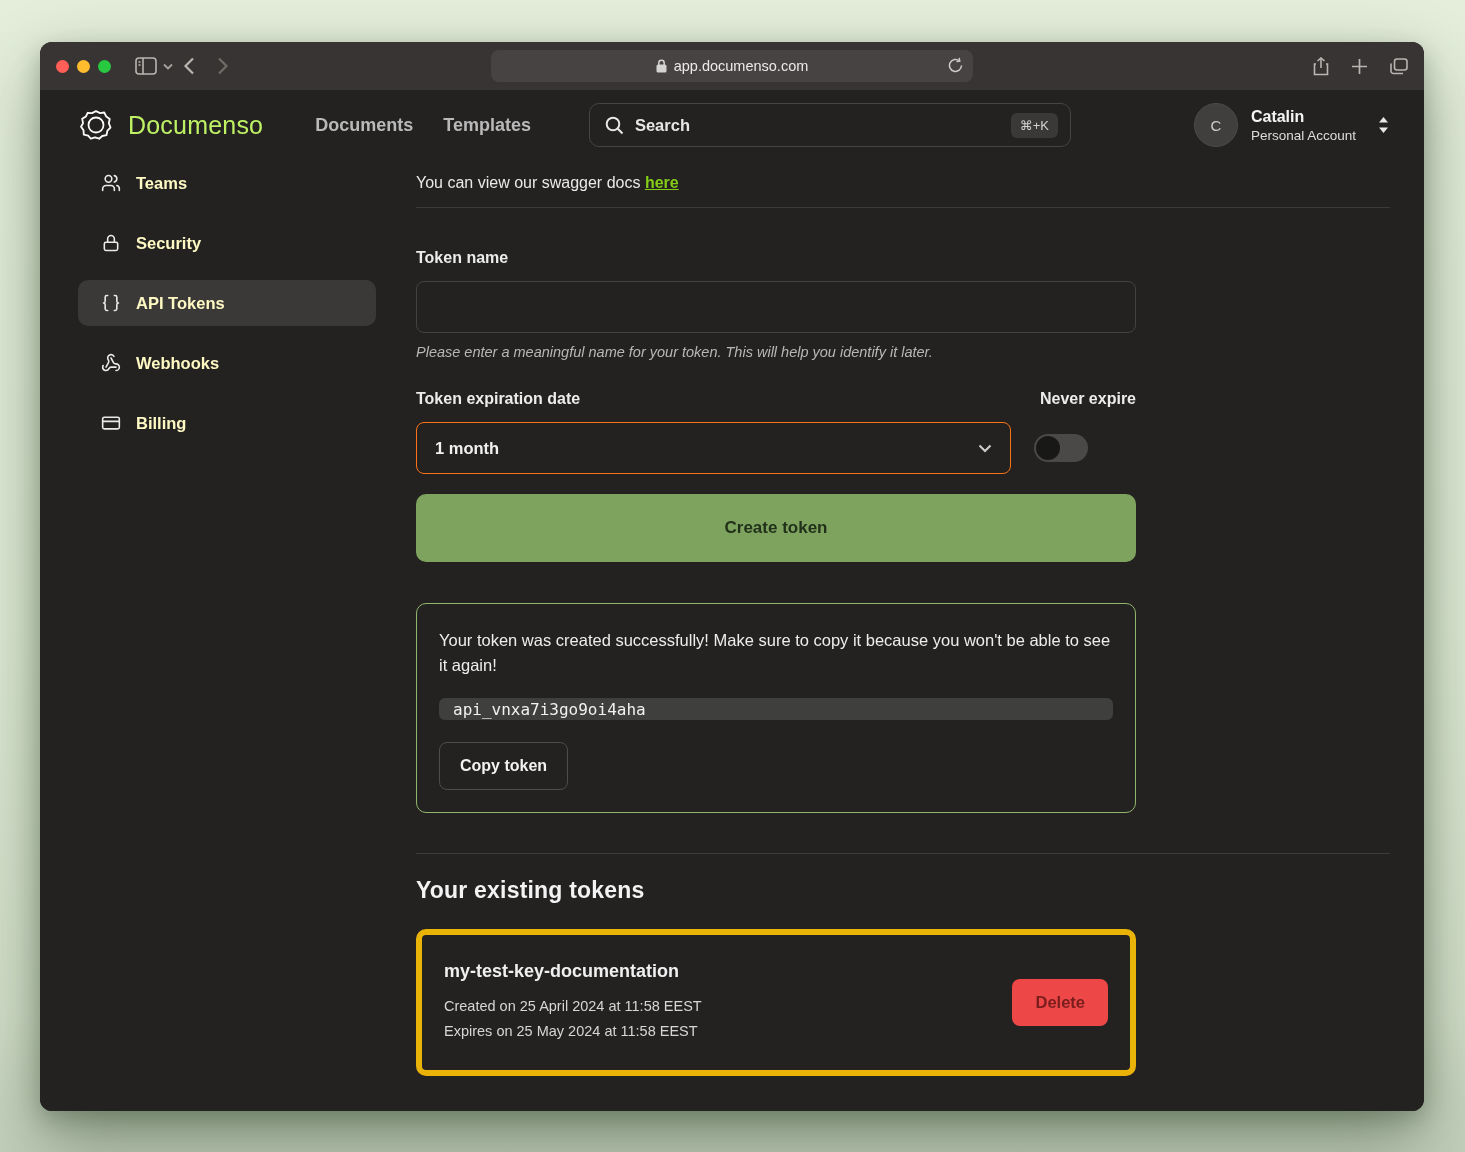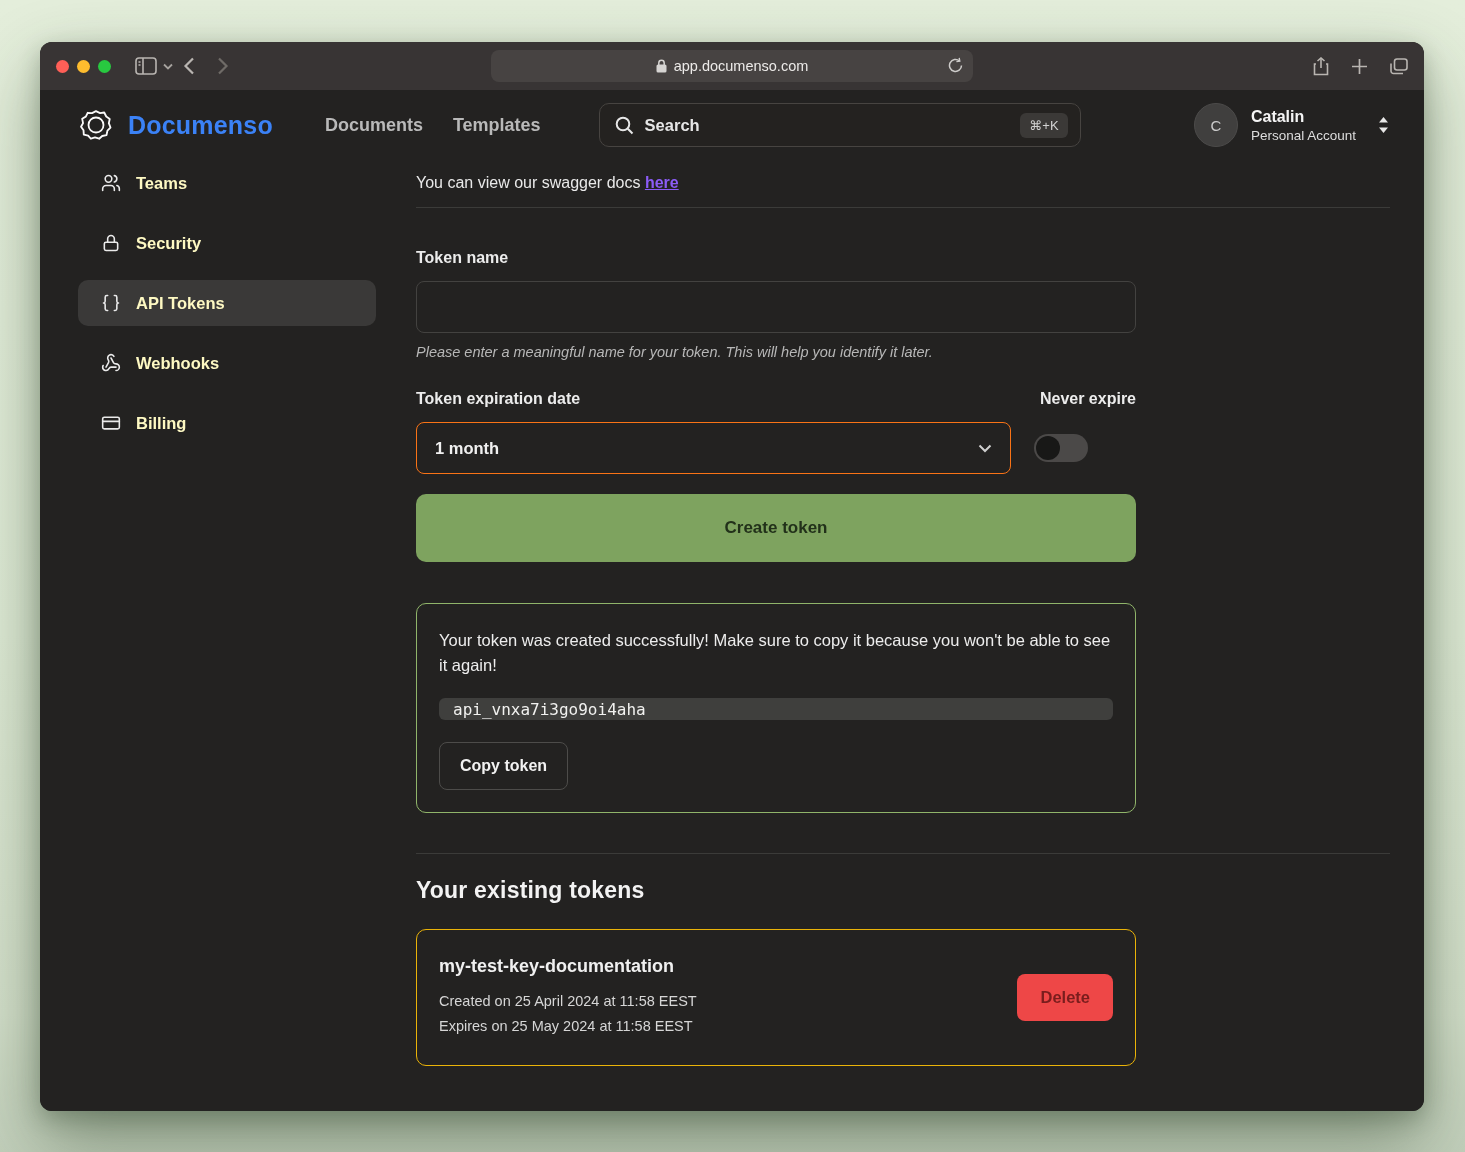--- a/index.html
+++ b/index.html
@@ -38,21 +38,21 @@
     display: flex; align-items: center; justify-content: center;
     color: #eceae8; font-size: 14.5px; gap: 7px;
   }
   .url-reload { position: absolute; right: 10px; top: 7px; color: #cdcbc9; }
   .chrome-right { margin-left: auto; display: flex; gap: 22px; align-items: center; }
 
   
   .app { height: 1021px; background: #232221; display: flex; flex-direction: column; color: #e9e9e9; }
 
   .app-header { height: 70px; flex-shrink: 0; display: flex; align-items: center; padding: 0 34px 0 38px; }
-  .brand { display: flex; align-items: center; gap: 14px; color: #3b82f6; font-size: 25px; font-weight: bold; letter-spacing: .2px; }
+  .brand { display: flex; align-items: center; gap: 14px; color: #bef264; font-size: 25px; font-weight: normal; letter-spacing: .2px; }
   .nav { display: flex; gap: 30px; margin-left: 52px; }
   .nav-item { color: #b9b9b9; font-size: 18px; font-weight: 600; cursor: pointer; }
   .searchbar {
     margin-left: 58px; width: 482px; height: 44px;
     border: 1px solid #474441; background: #242220; border-radius: 10px;
     display: flex; align-items: center; padding: 0 12px 0 15px; gap: 11px;
   }
   .search-label { color: #e6e6e6; font-size: 16.5px; font-weight: 600; }
   .kbd { margin-left: auto; background: #3b3937; border-radius: 6px; padding: 5px 9px; font-size: 13px; color: #d2d2d2; }
   .account { margin-left: auto; display: flex; align-items: center; gap: 13px; cursor: pointer; }
@@ -69,21 +69,21 @@
     height: 46px; display: flex; align-items: center; gap: 14px;
     padding: 0 22px; border-radius: 10px; margin-bottom: 14px;
     color: #fef9c3; font-size: 16.5px; font-weight: 600; cursor: pointer;
   }
   .side-item.active { background: #3a3938; }
   .side-ic { display: inline-flex; width: 22px; justify-content: center; color: #eaeaea; }
 
   
   .main { flex: 1; margin-left: 40px; }
   .swagger { margin-top: 14px; font-size: 16px; color: #e9e9e9; }
-  .swagger a { color: #8b5cf6; font-weight: 600; text-decoration: underline; cursor: pointer; }
+  .swagger a { color: #84cc16; font-weight: 600; text-decoration: underline; cursor: pointer; }
   .hr { height: 1px; background: #3b3b39; margin-top: 15px; }
   .form { width: 720px; }
   .field-label { margin-top: 41px; font-size: 16px; font-weight: 700; color: #ececec; }
   .text-input {
     margin-top: 14px; width: 100%; height: 52px;
     background: transparent; border: 1px solid #434240; border-radius: 8px;
     color: #ececec; font-size: 16px; padding: 0 16px; outline: none;
     font-family: "Liberation Sans", sans-serif;
   }
   .help { margin-top: 11px; font-style: italic; font-size: 14.5px; color: #b7b7b7; }
@@ -114,21 +114,21 @@
     font-family: "DejaVu Sans Mono", monospace; font-size: 16px; color: #f1f1ef;
   }
   .copy-btn {
     margin-top: 22px; background: transparent; border: 1px solid #4d4c4a; border-radius: 8px;
     padding: 14px 20px; color: #f2f2f2; font-size: 16px; font-weight: 700; cursor: pointer;
     font-family: "Liberation Sans", sans-serif;
   }
   .hr2 { margin-top: 40px; }
   .heading { margin-top: 23px; font-size: 23px; font-weight: 800; color: #f3f3f3; letter-spacing: .2px; }
   .card {
-    margin-top: 25px; width: 720px; border: 1px solid #eab308; border-radius: 10px;
+    margin-top: 25px; width: 720px; border: 6px solid #eab308; border-radius: 10px;
     padding: 26px 22px; display: flex; align-items: center;
   }
   .card-title { font-size: 18px; font-weight: 600; color: #f0f0f0; }
   .card-meta { margin-top: 12px; font-size: 14.5px; color: #d6d6d6; line-height: 25px; }
   .delete-btn {
     margin-left: auto; background: var(--delete-red, #ee4747); color: #7a1d1d;
     border: none; border-radius: 8px; padding: 14px 23px;
     font-size: 16.5px; font-weight: 700; cursor: pointer;
     font-family: "Liberation Sans", sans-serif;
   }

